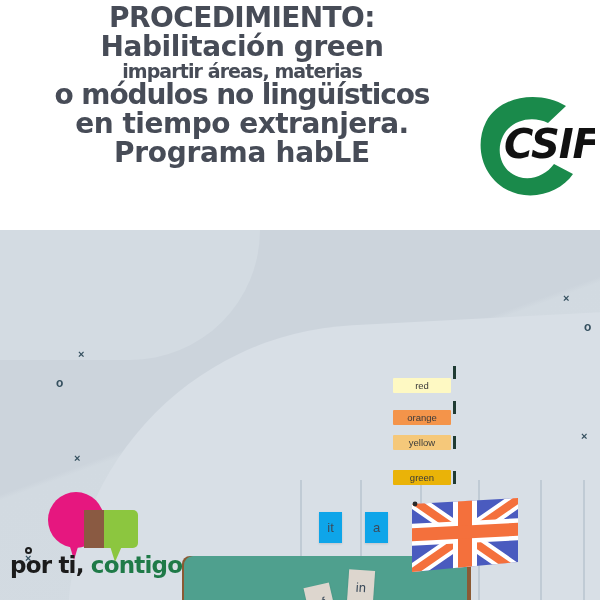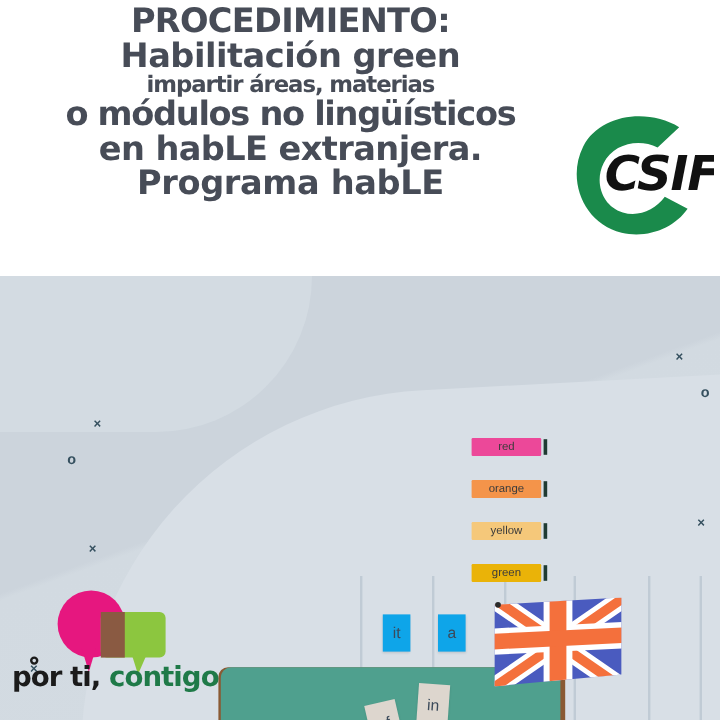--- a/index.html
+++ b/index.html
@@ -185,21 +185,21 @@
 <body>
 
 <div id="root">
 
   <div class="header">
     <div class="header-title">
       <span class="line l1">PROCEDIMIENTO:</span>
       <span class="line l2">Habilitación green</span>
       <span class="line l3">impartir áreas, materias</span>
       <span class="line l4">o módulos no lingüísticos</span>
-      <span class="line l5">en habLE extranjera.</span>
+      <span class="line l5">en tiempo extranjera.</span>
       <span class="line l6">Programa habLE</span>
     </div>
 
     <svg class="csif-logo" viewBox="0 0 125 108">
       <path d="M96 14 C70 -2 30 3 16 30 C2 58 16 94 48 102 C70 107 92 98 103 82 L84 72 C76 83 62 89 49 85 C32 80 25 60 33 44 C41 28 62 23 78 31 Z" fill="#1a8a4b"></path>
       <text x="34" y="66" font-family="DejaVu Sans, sans-serif" font-size="40" font-weight="700" font-style="italic" fill="#111111" letter-spacing="-1">CSIF</text>
     </svg>
   </div>
 
   <div class="illus">
@@ -219,23 +219,23 @@
 
     <div class="board-frame"></div>
     <div class="board"></div>
 
     <div class="card card-it">it</div>
     <div class="card card-a">a</div>
 
     <div class="card card-of">of</div>
     <div class="card card-in">in</div>
 
-    <div class="chip" id="chip0" style="top: 135px; background: #ec4899;">red</div>
+    <div class="chip" id="chip0" style="top: 148px; background: #fef9c3;">red</div>
     <div class="chip-tick" id="tick0" style="top: 136px;"></div>
-    <div class="chip" id="chip1" style="top: 170px; background: rgb(244, 148, 74);">orange</div>
+    <div class="chip" id="chip1" style="top: 180px; background: rgb(244, 148, 74);">orange</div>
     <div class="chip-tick" id="tick1" style="top: 171px;"></div>
     <div class="chip" id="chip2" style="top: 205px; background: rgb(245, 200, 122);">yellow</div>
     <div class="chip-tick" id="tick2" style="top: 206px;"></div>
     <div class="chip" id="chip3" style="top: 240px; background: #eab308;">green</div>
     <div class="chip-tick" id="tick3" style="top: 241px;"></div>
 
     <svg class="flag" viewBox="0 0 110 76">
       <defs>
         <clipPath id="flagclip">
             <path d="M2 6 L108 0 L108 64 L2 74 Z"></path>

